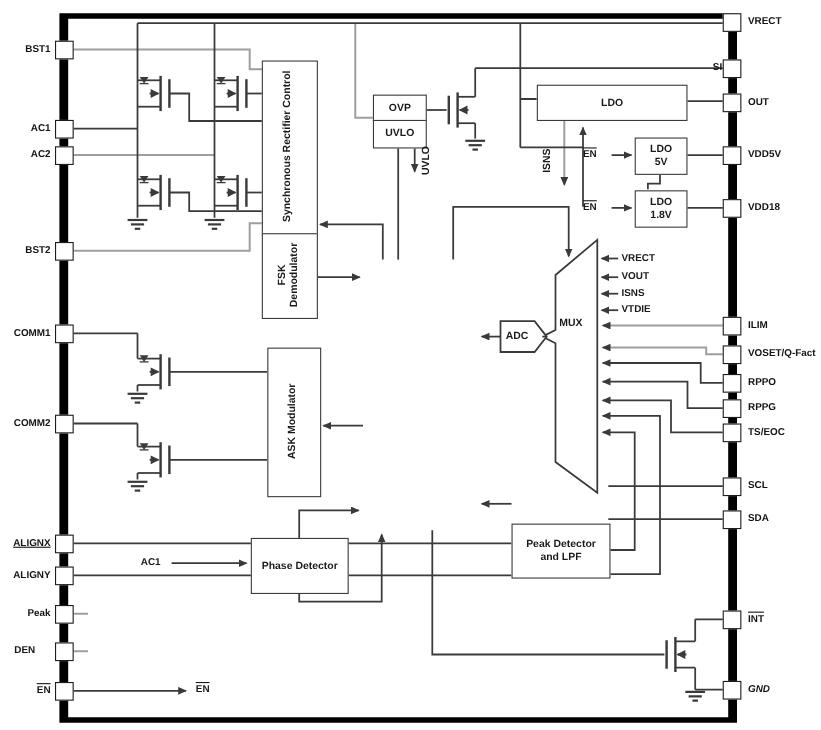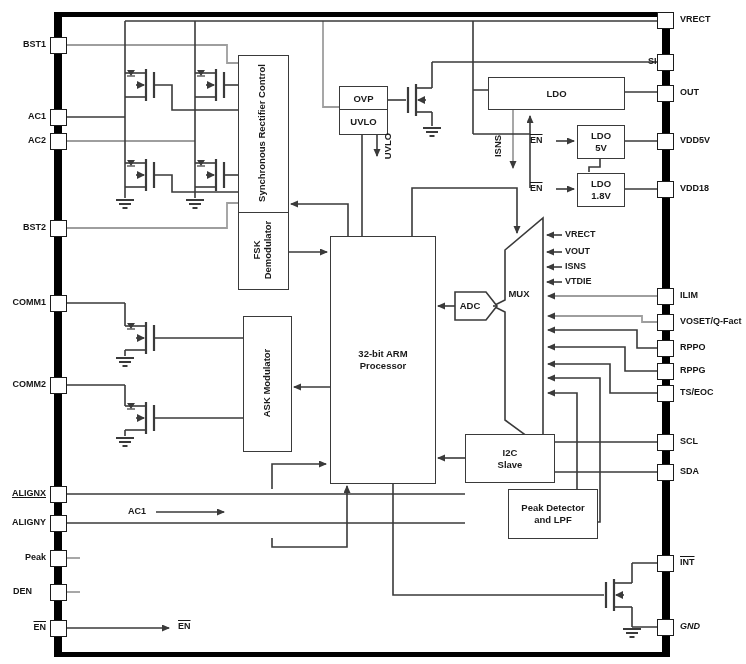--- a/index.html
+++ b/index.html
@@ -221,38 +221,33 @@
 
   <div class="blk" style="left:577px;top:125px;width:46px;height:32px;">
     <span>LDO</span>
     <span>5V</span>
   </div>
   <div class="blk" style="left:577px;top:173px;width:46px;height:32px;">
     <span>LDO</span>
     <span>1.8V</span>
   </div>
 
-  <div class="blk" style="left:330px;top:236px;width:104px;height:246px;">
-    <span>32-bit ARM</span>
-    <span>Processor</span>
-  </div>
 
   <div class="blk" style="left:243px;top:316px;width:47px;height:134px;"></div>
   <div class="vtext" style="left:206px;top:376px;width:121px;height:14px;">
     <span>ASK Modulator</span>
     </div>
 
-  <div class="blk" style="left:465px;top:434px;width:88px;height:47px;">
-    <span>I2C</span>
-    <span>Slave</span>
-  </div>
-  <div class="blk" style="left:465px;top:489px;width:88px;height:48px;margin-left:43px;">
+  <div class="blk" style="left:465px;top:476px;width:88px;height:48px;">
     <span>Peak Detector</span>
     <span>and LPF</span>
   </div>
+  <div class="blk" style="left:228px;top:489px;width:87px;height:49px;">
+    <span>Phase Detector</span>
+    </div>
 
   <div class="muxlbl" style="left:498px;top:288px;width:42px;"><span>MUX</span></div>
   <div class="muxlbl" style="left:450px;top:300px;width:40px;"><span>ADC</span></div>
 
   <div class="vtext" style="left:368px;top:140px;width:40px;height:12px;">
     <span>UVLO</span>
     </div>
   <div class="vtext" style="left:478px;top:140px;width:40px;height:12px;">
     <span>ISNS</span>
     </div>

